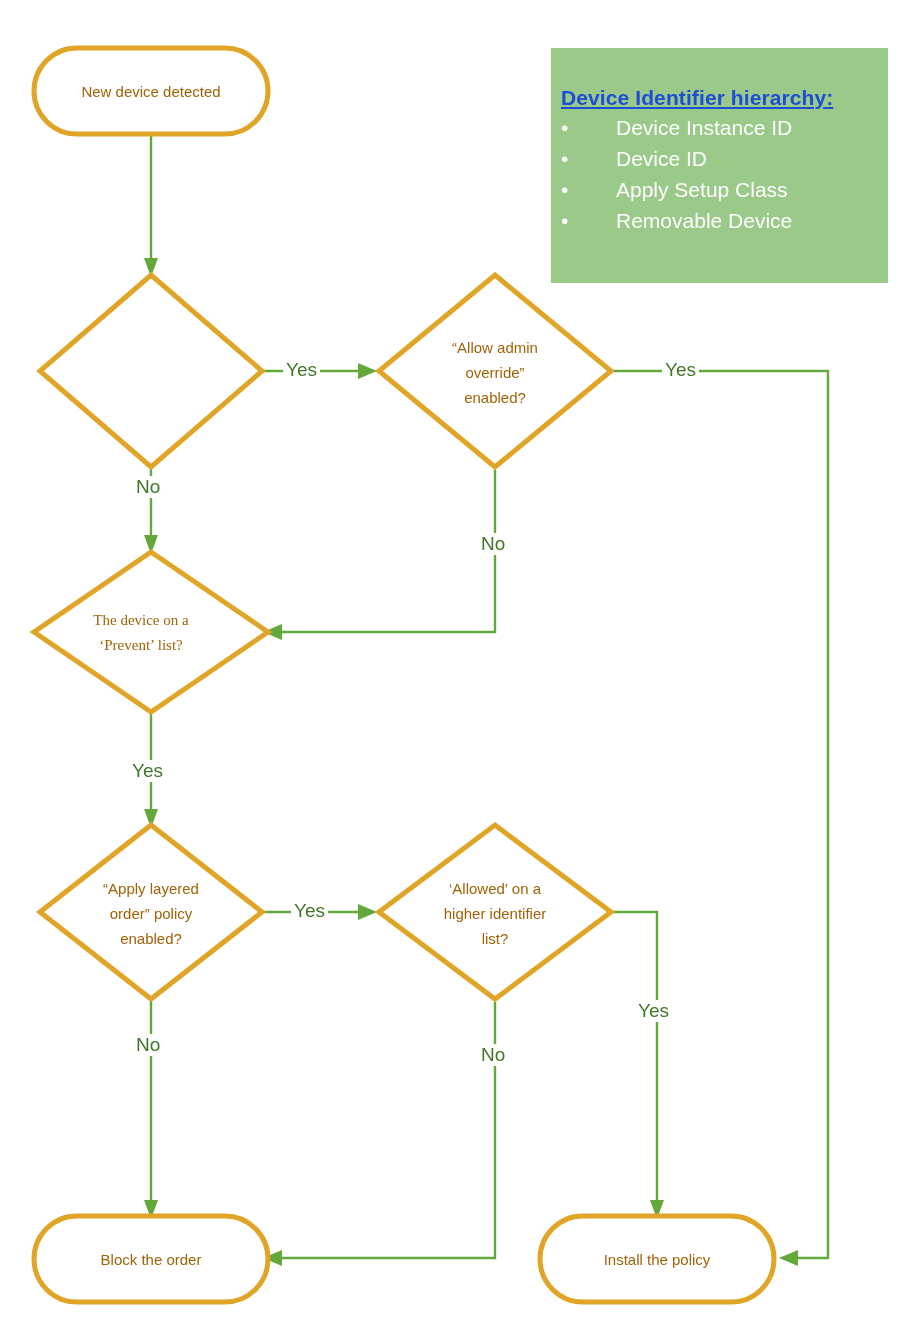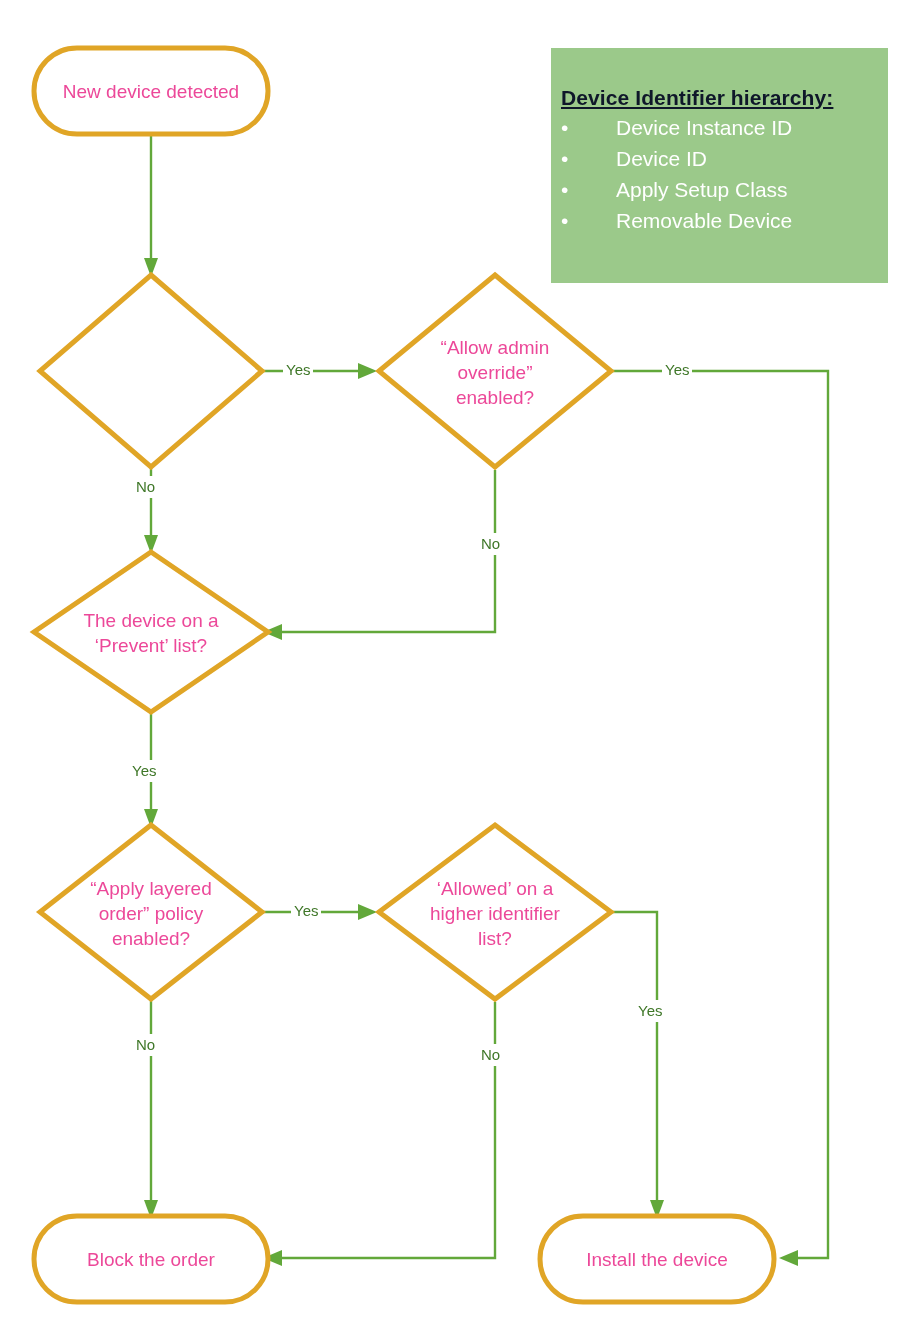--- a/index.html
+++ b/index.html
@@ -23,49 +23,49 @@
     top: 0;
     width: 924px;
     height: 1326px;
   }
   .node-label {
     position: absolute;
     display: flex;
     align-items: center;
     justify-content: center;
     text-align: center;
-    color: #ec4899;
-    font-size: 19px;
+    color: #a16207;
+    font-size: 15px;
     line-height: 25px;
     pointer-events: none;
     white-space: pre-line;
   }
   .edge-label {
     position: absolute;
     color: #3F7728;
-    font-size: 15px;
+    font-size: 19px;
     line-height: 22px;
     text-align: center;
     background: #ffffff;
     padding: 0 3px;
     white-space: nowrap;
   }
   
   #legend-box {
     position: absolute;
     left: 551px;
     top: 48px;
     width: 337px;
     height: 235px;
     background: #9BC98A;
     box-sizing: border-box;
     padding: 38px 0 0 0;
   }
   #legend-title {
-    color: #0f172a;
+    color: #1d4ed8;
     font-size: 21px;
     font-weight: bold;
     text-decoration: underline;
     margin: 0 0 2px 10px;
     letter-spacing: 0.1px;
   }
   #legend-list {
     list-style: none;
     margin: 0;
     padding: 0;
@@ -146,34 +146,34 @@
     </g>
   </svg>
 
   <div class="node-label" style="left:44px; top:48px; width:214px; height:86px;">New device detected</div>
 
 
   <div class="node-label" style="left:411px; top:320px; width:168px; height:104px;">“Allow admin
 override”
 enabled?</div>
 
-  <div class="node-label" style="left:51px; top:592px; width:200px; height:82px;">The device on a
+  <div class="node-label" style="left:41px; top:592px; width:200px; height:82px;font-family:Liberation Serif, serif;">The device on a
 ‘Prevent’ list?</div>
 
   <div class="node-label" style="left:60px; top:861px; width:182px; height:104px;">“Apply layered
 order” policy
 enabled?</div>
 
   <div class="node-label" style="left:406px; top:861px; width:178px; height:104px;">‘Allowed’ on a
 higher identifier
 list?</div>
 
   <div class="node-label" style="left:44px; top:1216px; width:214px; height:86px;">Block the order</div>
 
-  <div class="node-label" style="left:550px; top:1216px; width:214px; height:86px;">Install the device</div>
+  <div class="node-label" style="left:550px; top:1216px; width:214px; height:86px;">Install the policy</div>
 
   <div class="edge-label" style="left:283px; top:359px;">Yes</div>
 
   <div class="edge-label" style="left:133px; top:476px;">No</div>
 
   <div class="edge-label" style="left:662px; top:359px;">Yes</div>
 
   <div class="edge-label" style="left:478px; top:533px;">No</div>
 
   <div class="edge-label" style="left:129px; top:760px;">Yes</div>

